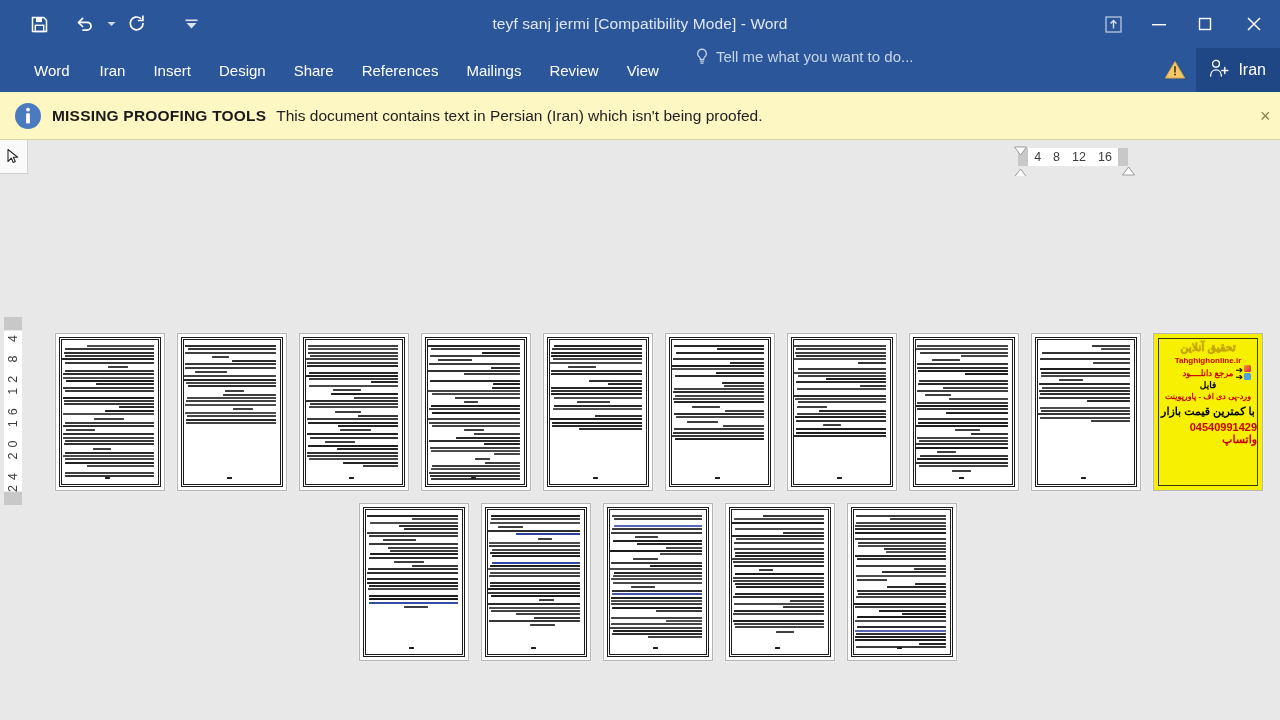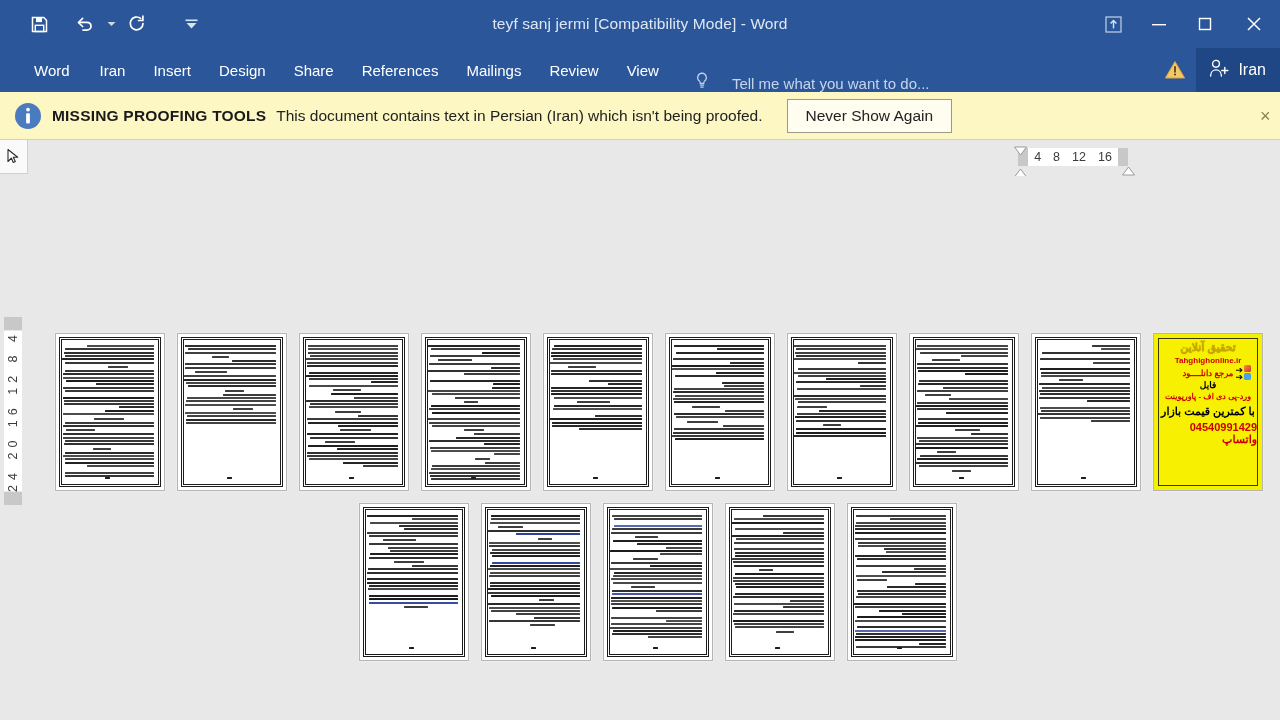--- a/index.html
+++ b/index.html
@@ -47,21 +47,21 @@
   .ribbon{
     height:44px; background:#2b579a; display:flex; align-items:stretch; position:relative;
   }
   .tabs{ display:flex; align-items:stretch; padding-left:22px; }
   .tab{
     display:flex; align-items:center; padding:0 14px; color:#ffffff;
     font-size:15px; cursor:pointer; white-space:nowrap;
   }
   .tab:first-child{ padding-left:12px; padding-right:16px;}
   .tellme{
-    display:flex; align-items:flex-end; gap:23px; margin-left:22px;
+    display:flex; align-items:flex-start; gap:7px; margin-left:22px;
     color:#c6d4e9; font-size:15px; cursor:pointer; white-space:nowrap;
   }
   .ribbon-right{
     position:absolute; right:0; top:0; height:44px; display:flex; align-items:center;
   }
   .warn-icon{ width:42px; height:44px; display:flex; align-items:center; justify-content:center; cursor:pointer;}
   .share-btn{
     display:flex; align-items:center; gap:8px; height:44px; padding:0 14px 0 12px;
     background:#1f4685; color:#fff; font-size:16px; cursor:pointer;
   }
@@ -275,21 +275,20 @@
 <div class="msgbar">
   <div class="msg-info">
     <svg width="30" height="30" viewBox="0 0 30 30">
         <circle cx="15" cy="15" r="13" fill="#4b7bbf"></circle>
         <circle cx="15" cy="8.6" r="1.9" fill="#fff"></circle>
         <rect x="13.1" y="12.2" width="3.8" height="10.4" rx="1" fill="#fff"></rect>
       </svg>
   </div>
   <div class="msg-strong">MISSING PROOFING TOOLS</div>
   <div class="msg-text">This document contains text in Persian (Iran) which isn't being proofed.</div>
-  <div class="msg-never">Never Show Again</div>
   <div class="msg-close">×</div>
 </div>
 
 <div class="rulerstrip">
   <div class="tabselect">
     <svg width="17" height="17" viewBox="0 0 17 17">
         <path d="M3 1.5v12l3.3-3.4 2 4.3 2-1-2-4.2h4.4z" fill="#ffffff" stroke="#2a2a2a" stroke-width="1.1" stroke-linejoin="round"></path>
       </svg>
   </div>
 

